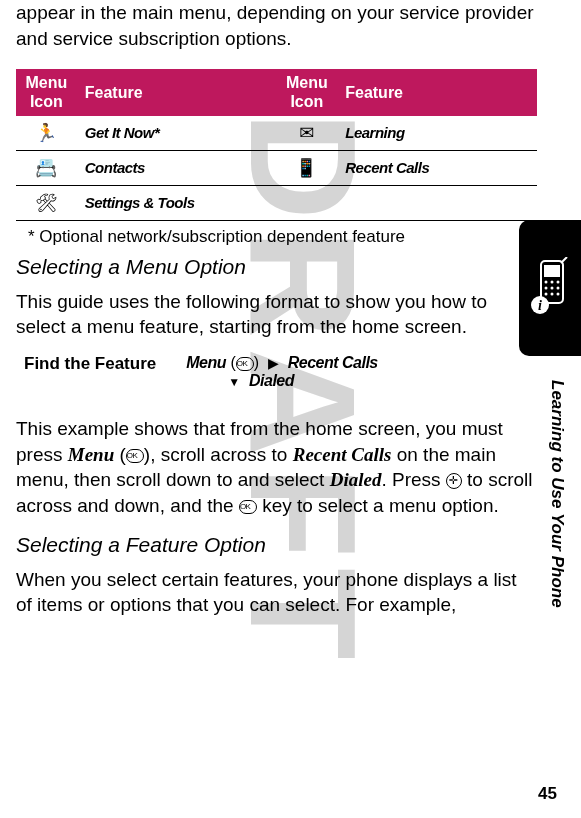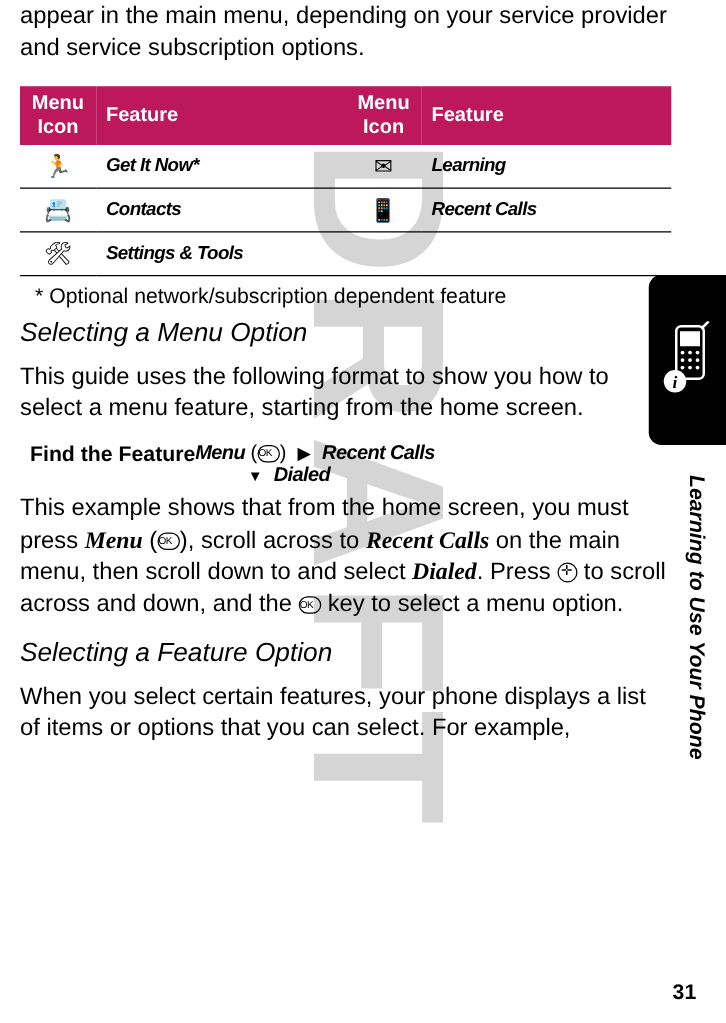--- a/index.html
+++ b/index.html
@@ -87,21 +87,22 @@
       font-style: italic;
       margin-bottom: 10px;
     }
     .body-text {
       font-size: 19px;
       line-height: 1.35;
       margin-bottom: 14px;
     }
     .find-feature-row {
       display: flex;
-      margin-bottom: 4px;
+      gap: 30px;
+      margin-bottom: 26px;
       padding-left: 8px;
     }
     .find-label {
       font-size: 17px;
       font-weight: bold;
       font-family: Arial, sans-serif;
       white-space: nowrap;
     }
     .find-path {
       font-size: 16px;
@@ -264,13 +265,13 @@
 
   <p class="body-text">
     <span>This example shows that from the home screen, you must press </span><span class="bold" style="font-family:'Arial Black';font-weight:900;font-style:italic">Menu</span> (<span class="inline-icon">OK</span>)<span>, scroll across to </span><span style="font-family:'Arial Black';font-weight:900;font-style:italic">Recent Calls</span><span> on the main menu, then scroll down to and select </span><span style="font-family:'Arial Black';font-weight:900;font-style:italic">Dialed</span><span>. Press </span><span class="nav-icon"></span><span> to scroll across and down, and the </span><span class="inline-icon">OK</span><span> key to select a menu option.</span>
   </p>
 
   <h2 class="section-heading">Selecting a Feature Option</h2>
 
   <p class="body-text">When you select certain features, your phone displays a list of items or options that you can select. For example,</p>
 </div>
 
-<div class="page-number">31</div>
+<div class="page-number">45</div>
 
 </body></html>

